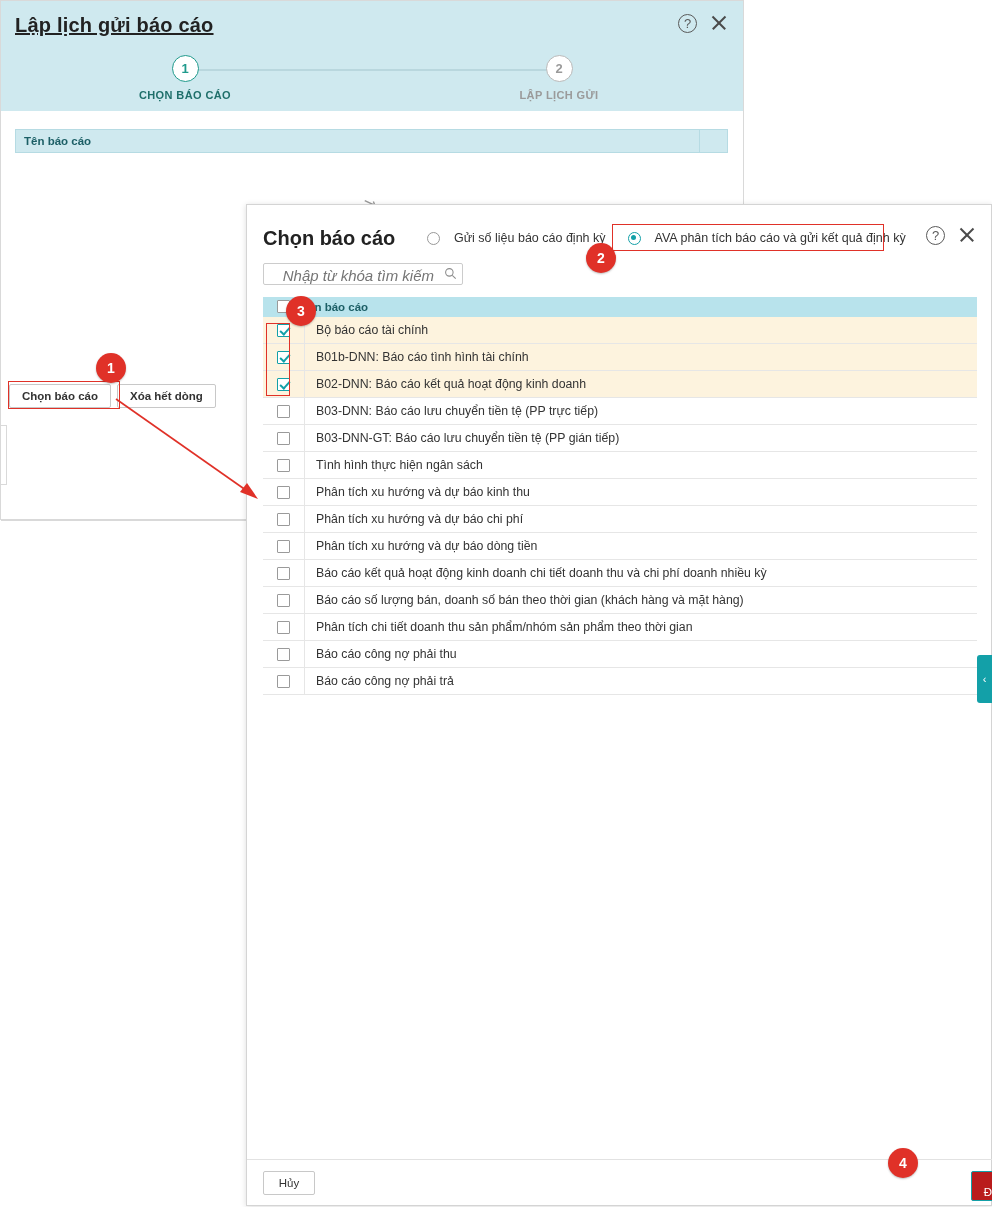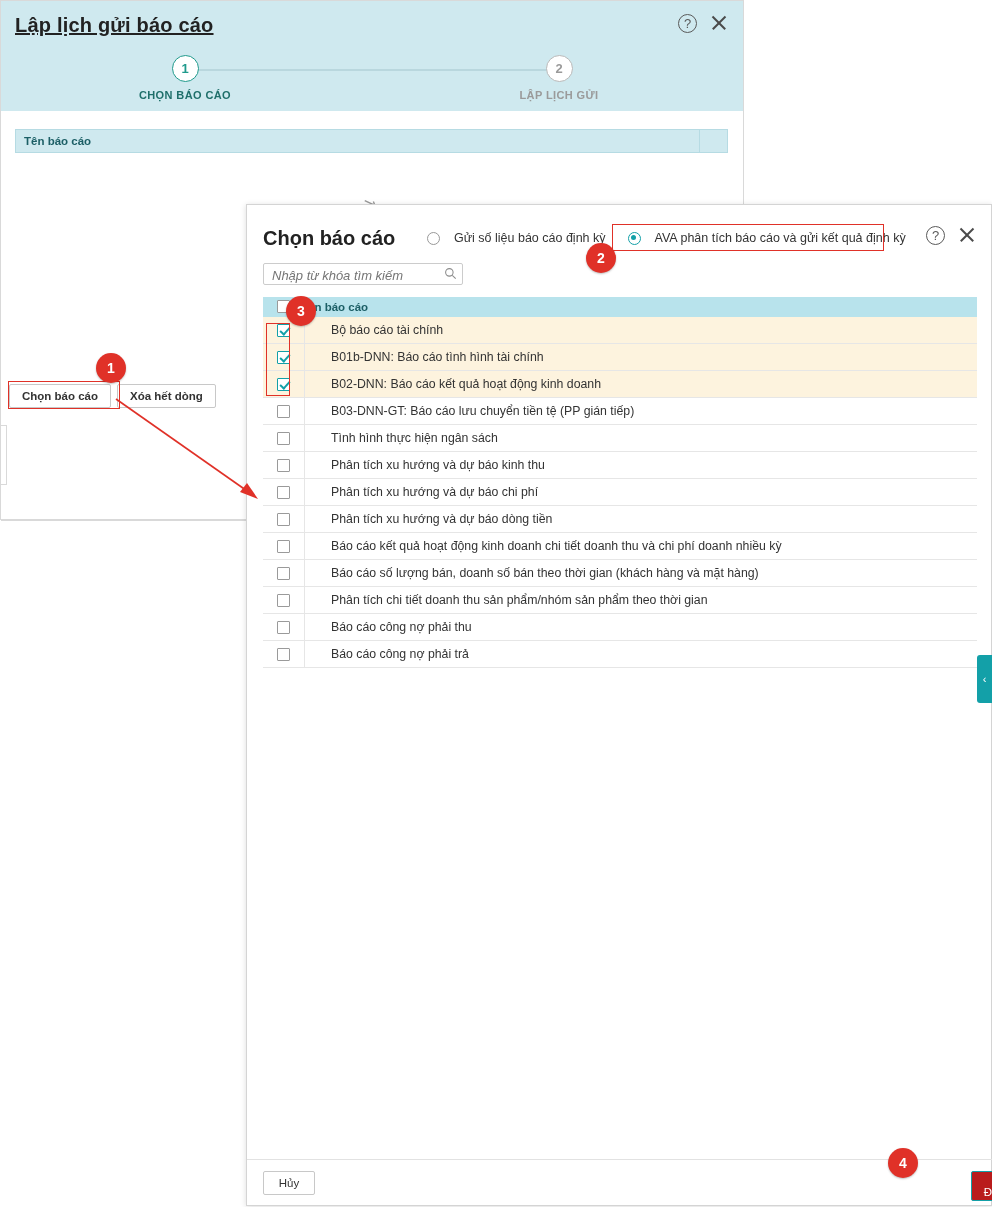--- a/index.html
+++ b/index.html
@@ -266,25 +266,26 @@
     border-radius: 2px;
     background: #ffffff;
     box-sizing: border-box;
   }
   .search-box input {
     position: absolute;
     left: 6px; top: 0;
     width: 162px; height: 20px;
     border: none;
     outline: none;
-    font-size: 13px;
+    font-size: 15px;
     font-style: italic;
     color: #888888;
     font-family: "Liberation Sans", sans-serif;
     background: transparent;
+    text-align: right;
   }
   .search-ico {
     position: absolute;
     right: 5px; top: 3px;
     width: 13px; height: 13px;
   }
 
   .list-head {
     position: absolute;
     left: 16px; top: 92px;
@@ -341,21 +342,21 @@
   }
   .row.sel { background: #fdf3de; }
   .row .cbx { margin-left: 14px; }
   .row .rowdiv {
     width: 1px;
     height: 27px;
     background: #e6e6e6;
     margin-left: 14px;
   }
   .row .rlabel {
-    margin-left: 26px;
+    margin-left: 11px;
     font-size: 12.3px;
     color: #333333;
     white-space: nowrap;
     text-align: center;
   }
 
   .right-tab {
     position: absolute;
     right: -1px;
     top: 450px;
@@ -518,20 +519,25 @@
           <span class="rlabel">B01b-DNN: Báo cáo tình hình tài chính</span>
         </div>
         <div class="row sel">
           <span class="cbx checked"></span>
           <span class="rowdiv"></span>
           <span class="rlabel">B02-DNN: Báo cáo kết quả hoạt động kinh doanh</span>
         </div>
         <div class="row">
           <span class="cbx"></span>
           <span class="rowdiv"></span>
+          <span class="rlabel">B03-DNN: Báo cáo lưu chuyển tiền tệ (PP trực tiếp)</span>
+        </div>
+        <div class="row">
+          <span class="cbx"></span>
+          <span class="rowdiv"></span>
           <span class="rlabel">B03-DNN-GT: Báo cáo lưu chuyển tiền tệ (PP gián tiếp)</span>
         </div>
         <div class="row">
           <span class="cbx"></span>
           <span class="rowdiv"></span>
           <span class="rlabel">Tình hình thực hiện ngân sách</span>
         </div>
         <div class="row">
           <span class="cbx"></span>
           <span class="rowdiv"></span>

